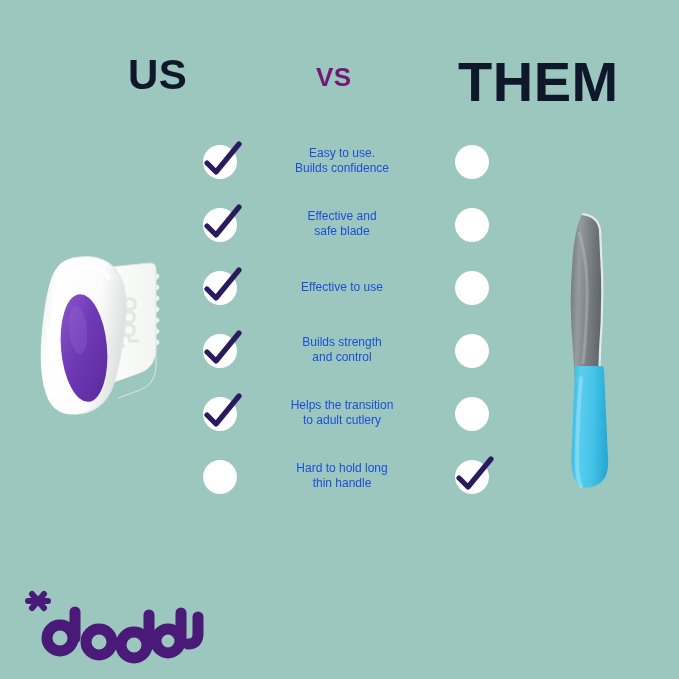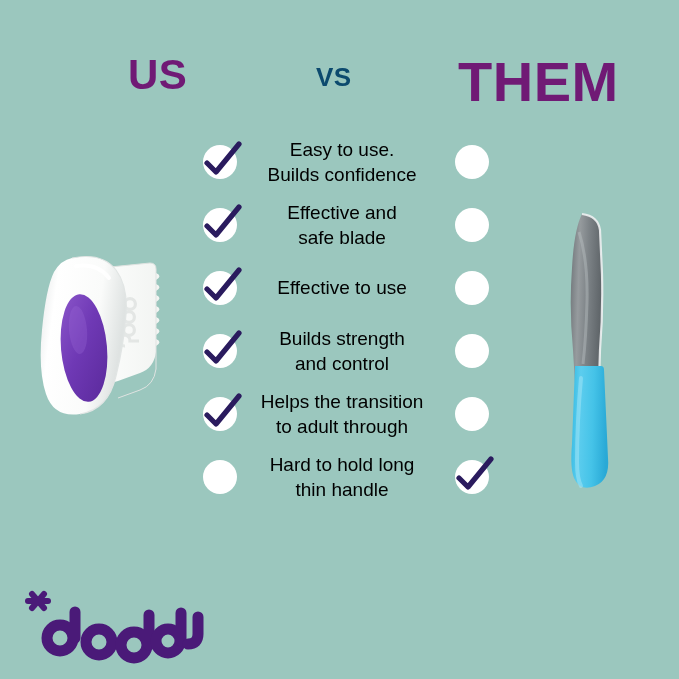--- a/index.html
+++ b/index.html
@@ -24,36 +24,36 @@
   
   .header-row {
     position: absolute;
     top: 48px;
     left: 0;
     width: 679px;
     height: 60px;
   }
   .hdr {
     position: absolute;
-    color: #701a75;
+    color: #0f172a;
     font-weight: 700;
     letter-spacing: 0.5px;
     line-height: 1;
     white-space: nowrap;
   }
   .hdr-us {
     left: 128px;
     top: 6px;
     font-size: 42px;
   }
   .hdr-vs {
     left: 316px;
     top: 16px;
     font-size: 26px;
-    color: #0c4a6e;
+    color: #701a75;
     font-weight: 600;
   }
   .hdr-them {
     left: 458px;
     top: 6px;
     font-size: 56px;
   }
 
   
   .rows {
@@ -96,22 +96,22 @@
     pointer-events: none;
   }
 
   .row-label {
     position: absolute;
     left: 244px;
     width: 196px;
     top: 50%;
     transform: translateY(-50%);
     text-align: center;
-    color: #000000;
-    font-size: 19px;
+    color: #1d4ed8;
+    font-size: 12px;
     line-height: 1.32;
     font-weight: 400;
     white-space: pre-line;
   }
 
   
   .doddl-knife {
     position: absolute;
     left: 38px;
     top: 246px;
@@ -201,21 +201,21 @@
         </div>
       </div>
       <div class="row">
         <div class="mark left">
           <span class="circle"></span>
           <svg class="tick" viewBox="0 0 44 44" xmlns="http://www.w3.org/2000/svg">
             <path d="M9 23 L18 32 L41 4" fill="none" stroke="#2a1b5e" stroke-width="5.2" stroke-linecap="round" stroke-linejoin="round"></path>
           </svg>
         </div>
         <div class="row-label">Helps the transition
-to adult through</div>
+to adult cutlery</div>
         <div class="mark right">
           <span class="circle"></span>
         </div>
       </div>
       <div class="row">
         <div class="mark left">
           <span class="circle"></span>
         </div>
         <div class="row-label">Hard to hold long
 thin handle</div>

